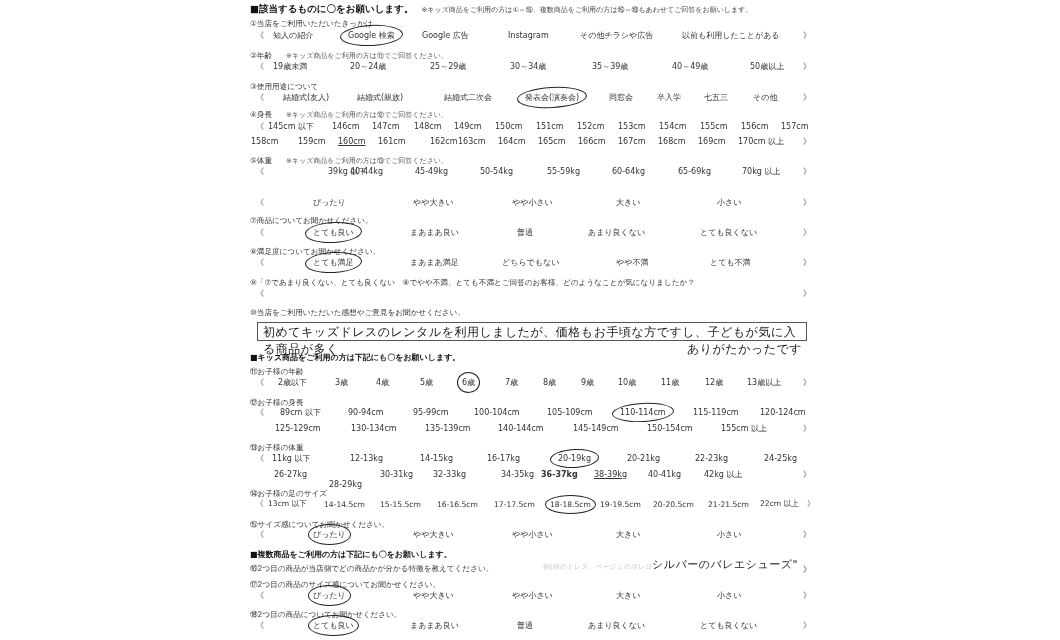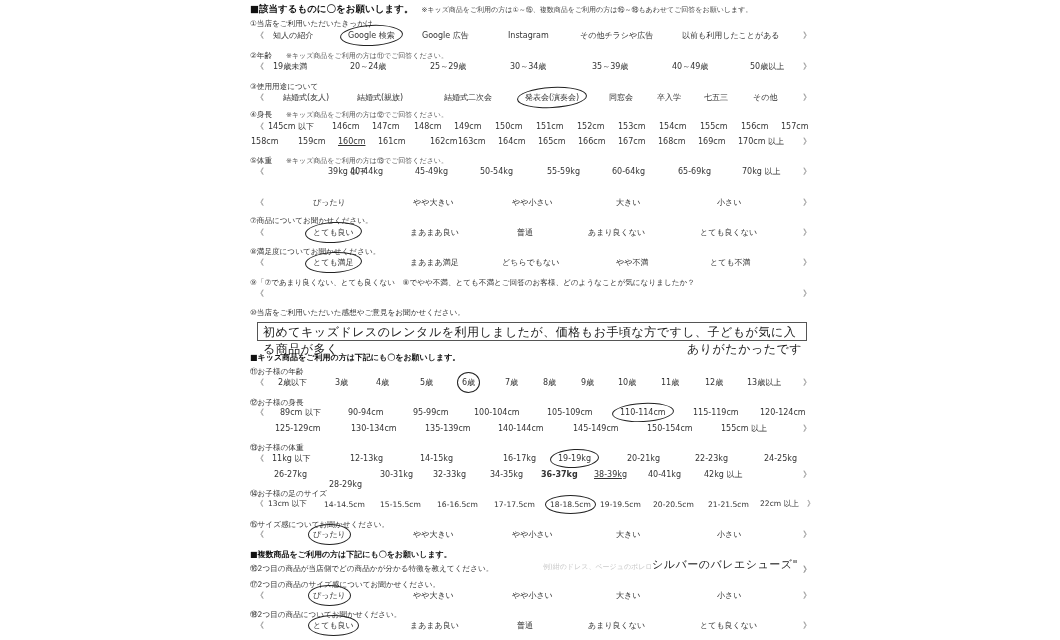--- a/index.html
+++ b/index.html
@@ -222,32 +222,32 @@
     <span class="opt" style="position:absolute;left:471px;">155cm 以上</span>
     <span class="bracket" style="position:absolute;left:553px;">》</span>
   </div>
 
   <div class="line q" style="top:443px;">⑬お子様の体重</div>
   <div class="line opts" style="top:458px;">
     <span class="bracket" style="position:absolute;left:6px;">《</span>
     <span class="opt" style="position:absolute;left:22px;">11kg 以下</span>
     <span class="opt" style="position:absolute;left:100px;">12-13kg</span>
     <span class="opt" style="position:absolute;left:170px;">14-15kg</span>
-    <span class="opt" style="position:absolute;left:253px;">16-17kg</span>
-    <span class="opt circled" style="position:absolute;left:308px;">19-19kg</span>
+    <span class="opt" style="position:absolute;left:237px;">16-17kg</span>
+    <span class="opt circled" style="position:absolute;left:308px;">20-19kg</span>
     <span class="opt" style="position:absolute;left:377px;">20-21kg</span>
     <span class="opt" style="position:absolute;left:445px;">22-23kg</span>
     <span class="opt" style="position:absolute;left:514px;">24-25kg</span>
   </div>
   <div class="line opts" style="top:474px;">
     <span class="opt" style="position:absolute;left:24px;">26-27kg</span>
     <span class="opt" style="position:absolute;left:79px;margin-top:21px;">28-29kg</span>
     <span class="opt" style="position:absolute;left:130px;">30-31kg</span>
     <span class="opt" style="position:absolute;left:183px;">32-33kg</span>
-    <span class="opt" style="position:absolute;left:240px;">34-35kg</span>
+    <span class="opt" style="position:absolute;left:251px;">34-35kg</span>
     <span class="opt" style="position:absolute;left:291px;font-weight:bold;">36-37kg</span>
     <span class="opt" style="position:absolute;left:344px;text-decoration:underline;">38-39kg</span>
     <span class="opt" style="position:absolute;left:398px;">40-41kg</span>
     <span class="opt" style="position:absolute;left:454px;">42kg 以上</span>
     <span class="bracket" style="position:absolute;left:553px;">》</span>
   </div>
 
   <div class="line q" style="top:489px;">⑭お子様の足のサイズ</div>
   <div class="line opts" style="top:504px; font-size:7.6px;">
     <span class="bracket" style="position:absolute;left:6px;">《</span>

